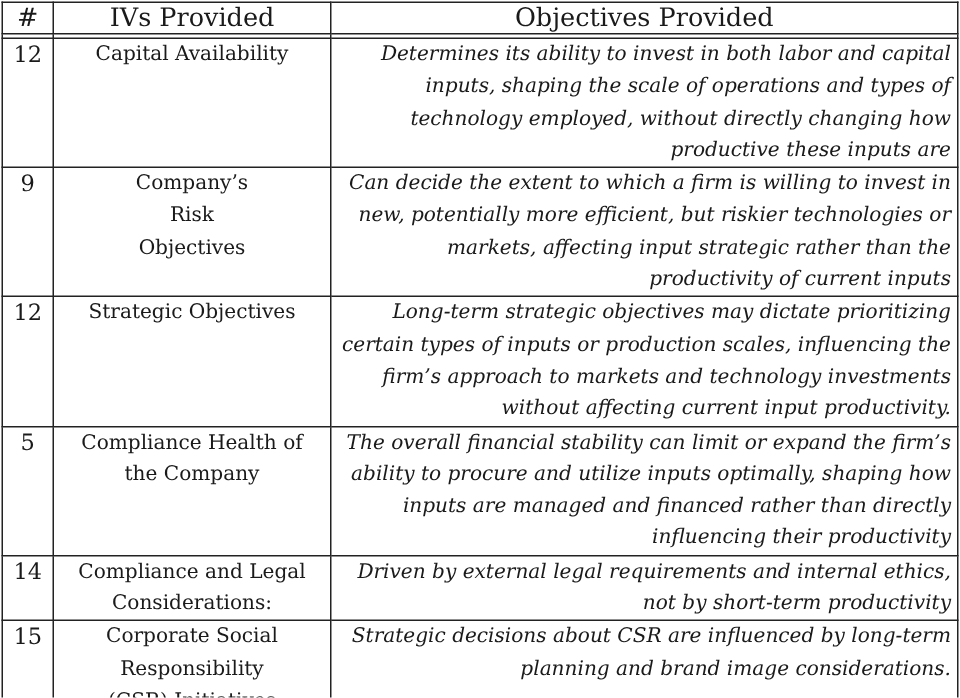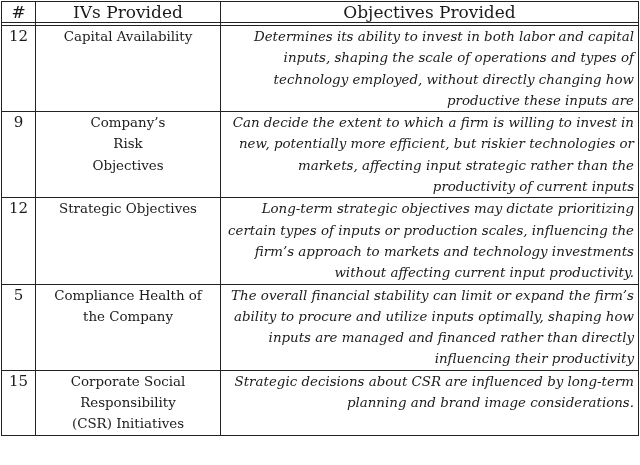--- a/index.html
+++ b/index.html
@@ -79,20 +79,25 @@
       <tr style="height:80px">
         <td class="num">12</td>
         <td class="iv">Strategic Objectives</td>
         <td class="rat">Long-term strategic objectives may dictate prioritizing certain types of inputs or production scales, influencing the firm’s approach to markets and technology investments without affecting current input productivity.</td>
       </tr>
       <tr style="height:85px">
         <td class="num">5</td>
         <td class="iv" style="padding:0 18px">Compliance Health of the Company</td>
         <td class="rat">The overall financial stability can limit or expand the firm’s ability to procure and utilize inputs optimally, shaping how inputs are managed and financed rather than directly influencing their productivity</td>
       </tr>
+      <tr style="height:43px">
+        <td class="num">14</td>
+        <td class="iv" style="padding:0 14px">Compliance and Legal Considerations:</td>
+        <td class="rat">Driven by external legal requirements and internal ethics, not by short-term productivity</td>
+      </tr>
       <tr style="height:64px">
         <td class="num">15</td>
         <td class="iv" style="padding:0 24px">Corporate Social Responsibility (CSR) Initiatives</td>
         <td class="rat">Strategic decisions about CSR are influenced by long-term planning and brand image considerations.</td>
       </tr>
     </tbody>
   </table>
 </div>
 
 </body></html>

